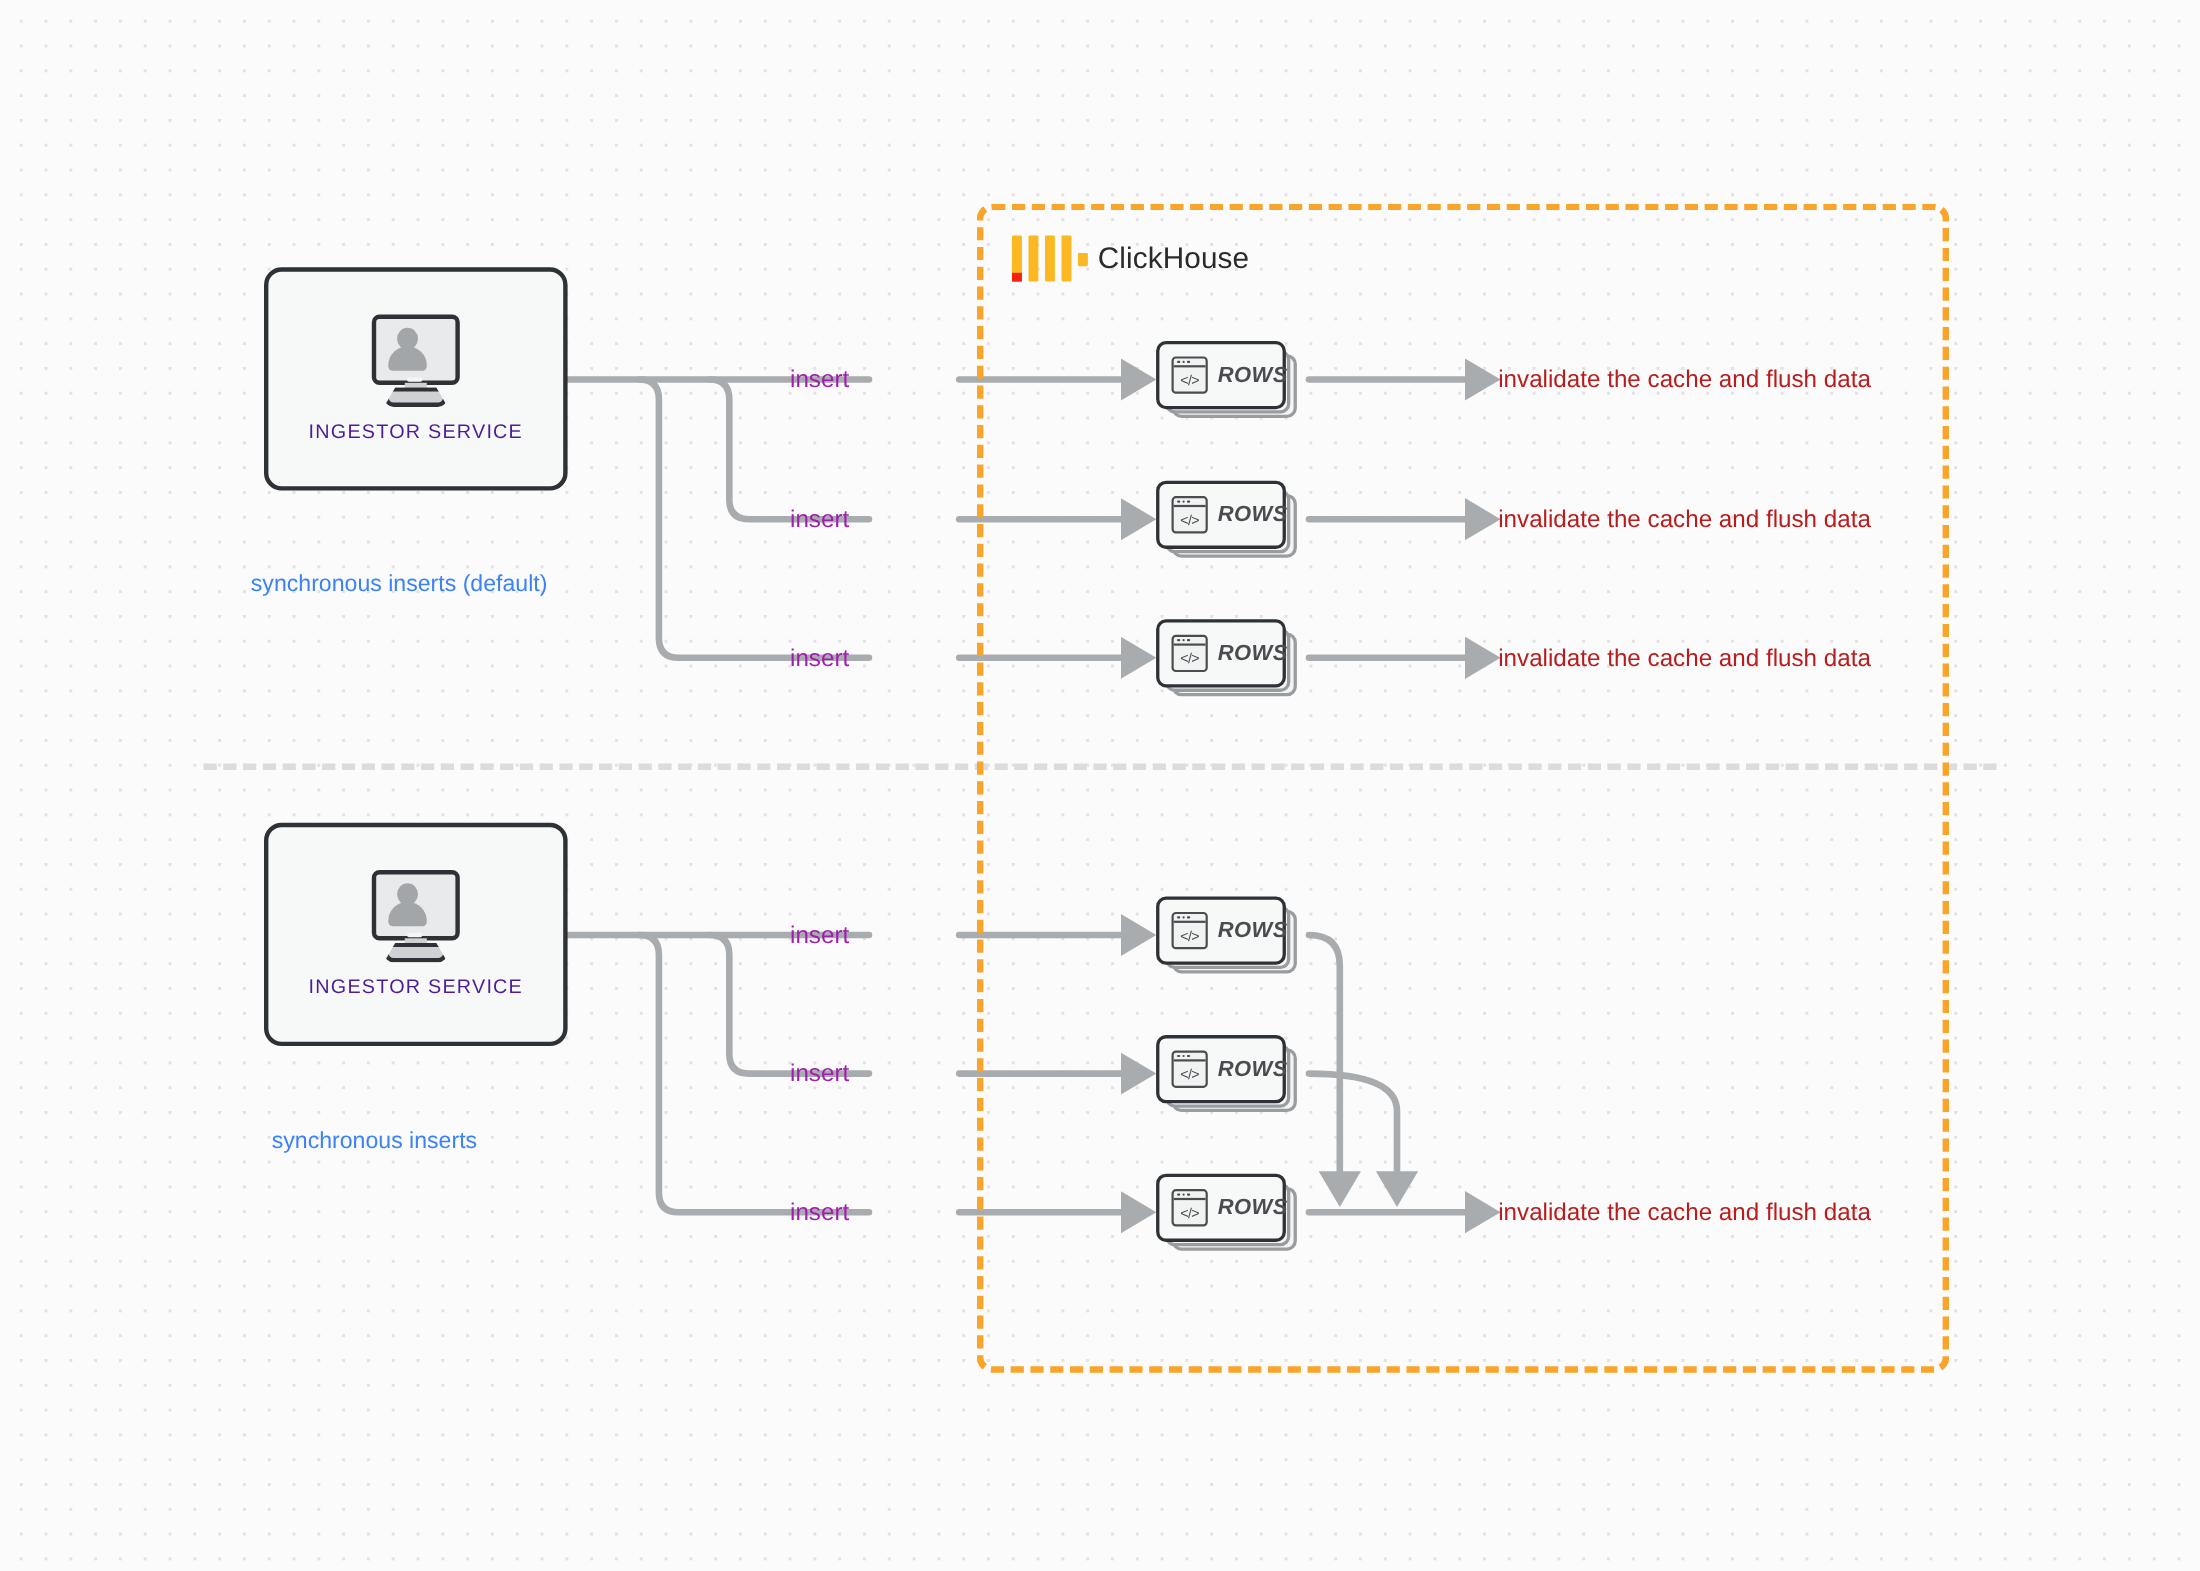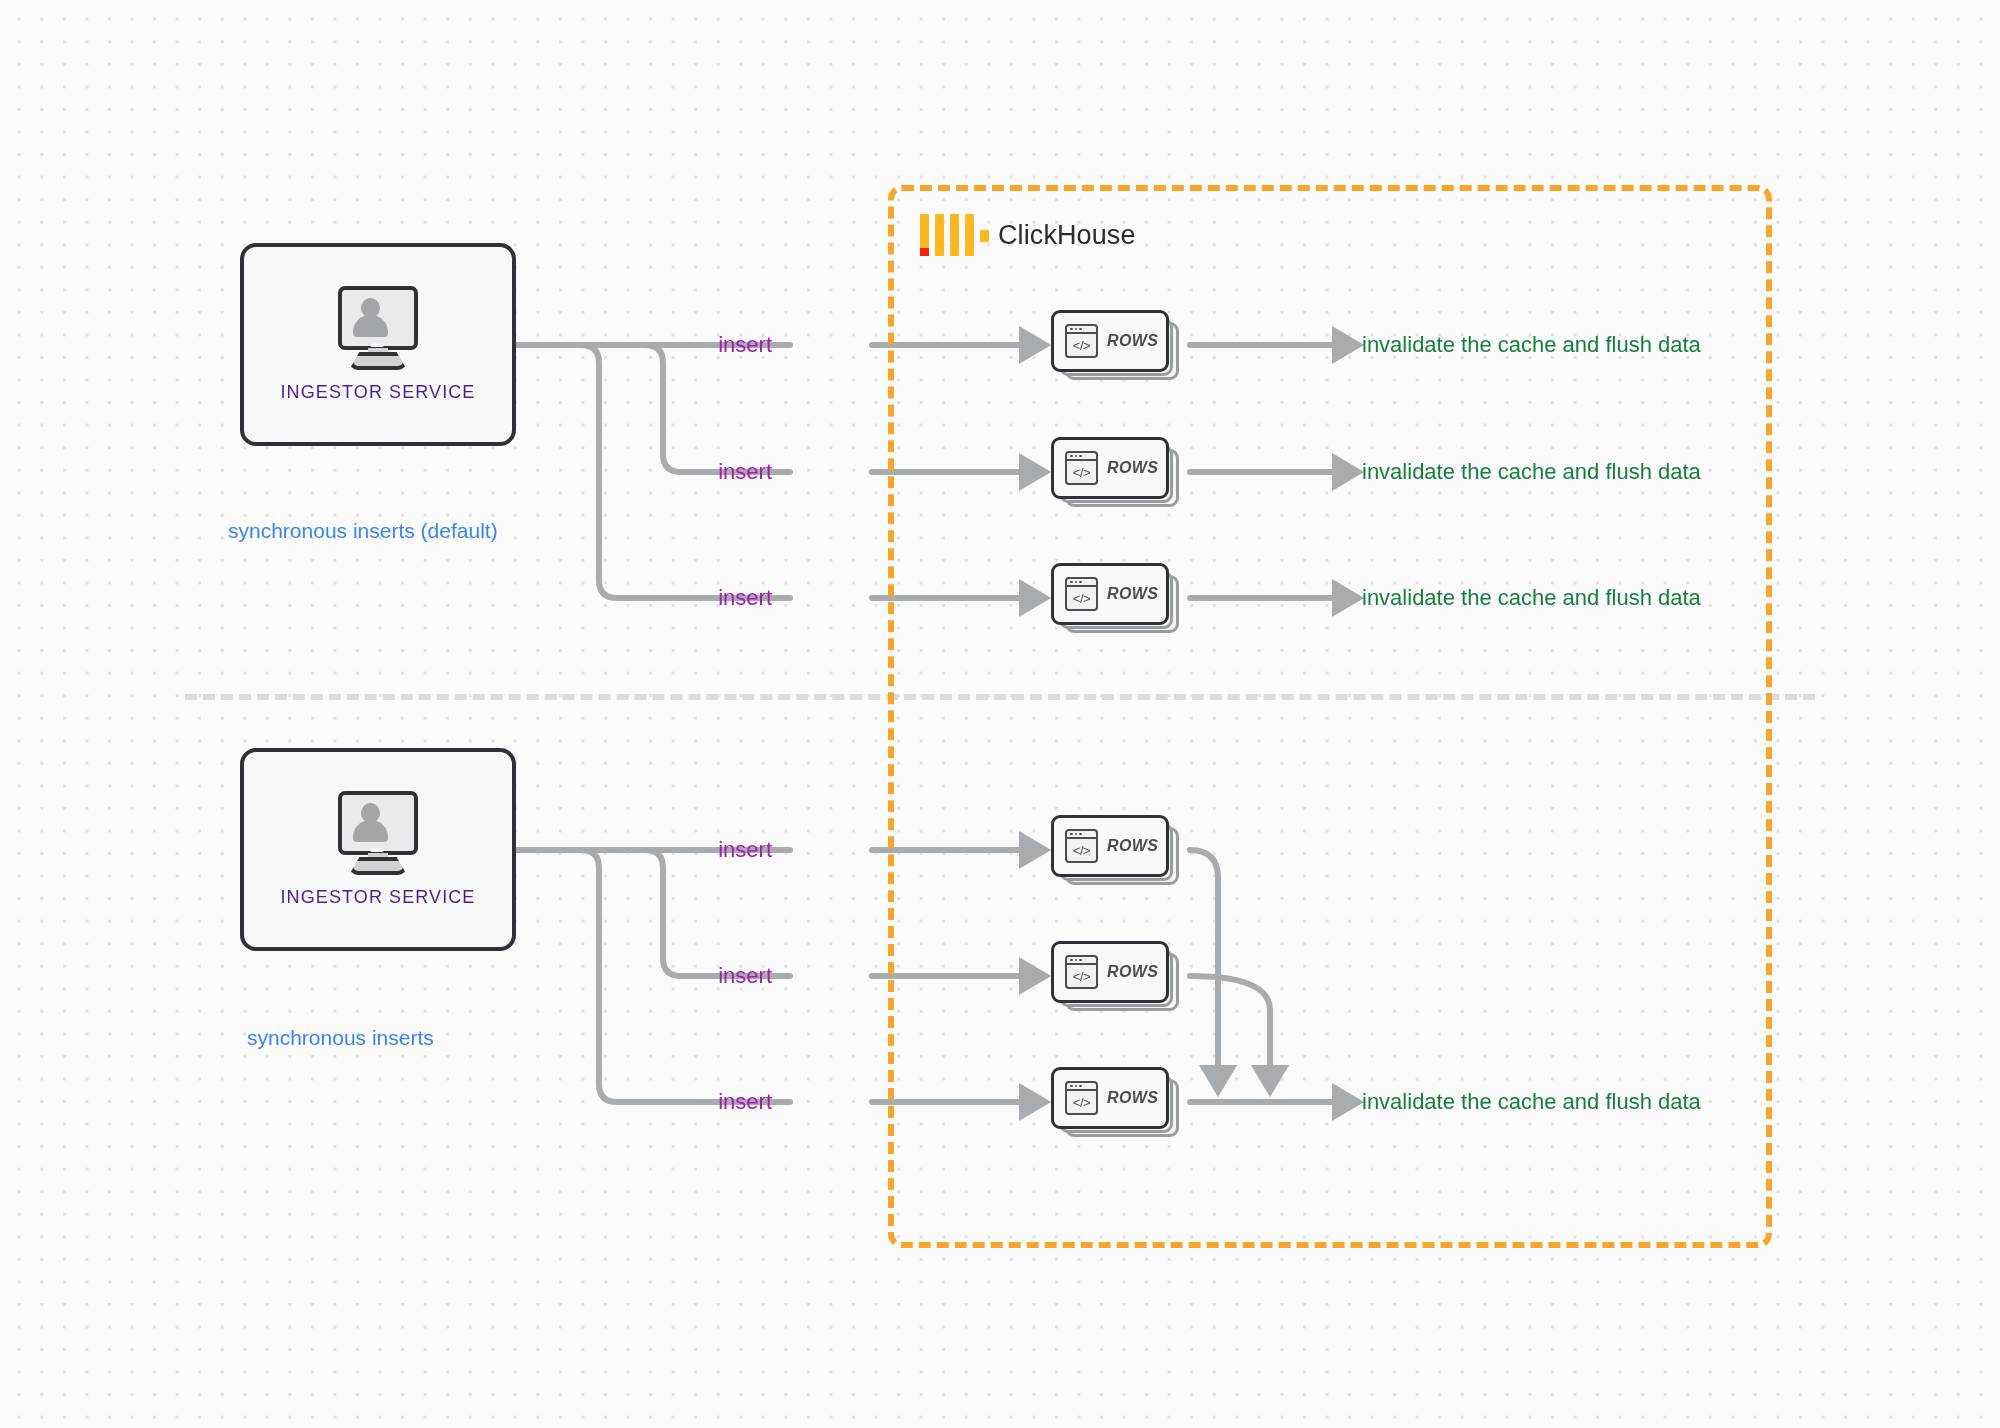--- a/index.html
+++ b/index.html
@@ -253,36 +253,36 @@
     flex: 1;
     display: flex;
     align-items: center;
     justify-content: center;
     font-size: 13px;
     color: #4a4d50;
     font-family: "Liberation Sans", sans-serif;
     letter-spacing: -0.5px;
   }
   .rows-text {
-    font-size: 16px;
+    font-size: 20px;
     font-style: italic;
     font-weight: bold;
     color: #4a4d50;
     letter-spacing: 0.4px;
   }
 
   
   .edge-label {
     position: absolute;
     font-size: 22px;
     color: #1d1f21;
     white-space: nowrap;
   }
   .edge-label.insert { color: #a21caf; }
-  .edge-label.flush  { color: #15803d; }
+  .edge-label.flush  { color: #b91c1c; }
 
   
   .section-divider {
     position: absolute;
     left: 185px;
     top: 694px;
     width: 1630px;
     height: 0;
     border-top: 6px dashed #dcdcdc;
   }

